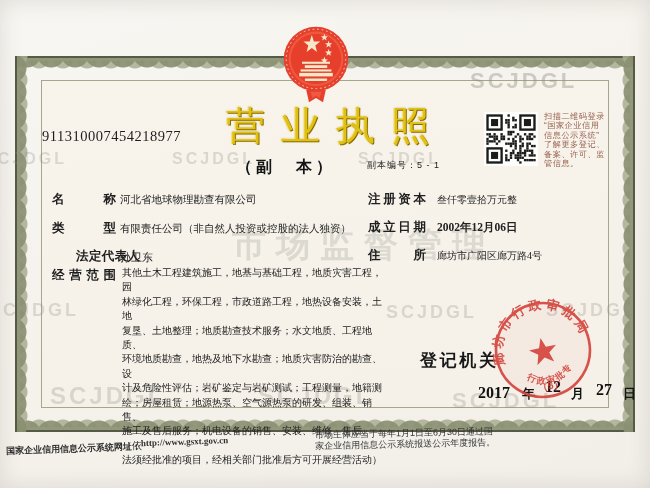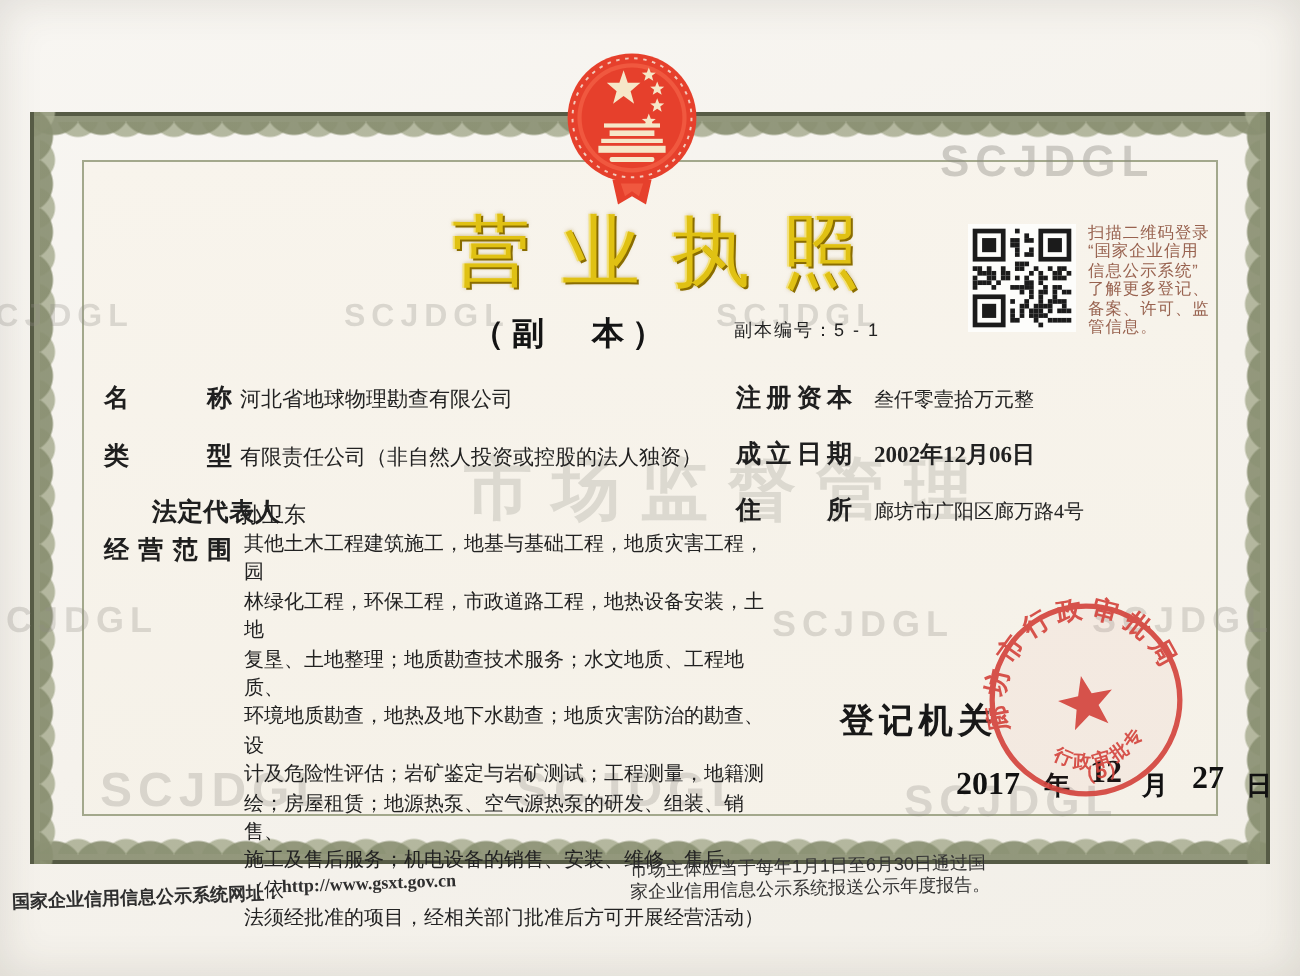--- a/index.html
+++ b/index.html
@@ -131,20 +131,21 @@
       <rect x="28" y="67" width="44" height="3" fill="#f6e7c8"></rect>
       <rect x="26" y="72" width="48" height="5" fill="#f6e7c8"></rect>
 
       <rect x="34" y="80" width="32" height="3.5" rx="1.5" fill="#f6e7c8"></rect>
 
       <path d="M36 96 L64 96 L60 114 L50 108 L40 114 Z" fill="#e6402c"></path>
       <path d="M42 99 L58 99 L55 108 L50 104.5 L45 108 Z" fill="#f0583f"></path>
     </svg>
   </div>
 
+  <div class="txt cc-value">911310007454218977</div>
   <div class="txt title">营业执照</div>
   <div class="txt subtitle">（副　本）</div>
   <div class="txt copyno">副本编号：5 - 1</div>
 
   <div class="txt qr">
       <svg id="qr" viewBox="-1 -1 23 23">
         <rect x="-1" y="-1" width="23" height="23" fill="#fdfdfb"></rect>
         <rect x="9" y="0" width="1" height="1" fill="#1b1b1b"></rect>
         <rect x="11" y="1" width="1" height="1" fill="#1b1b1b"></rect>
         <rect x="8" y="2" width="1" height="1" fill="#1b1b1b"></rect>

